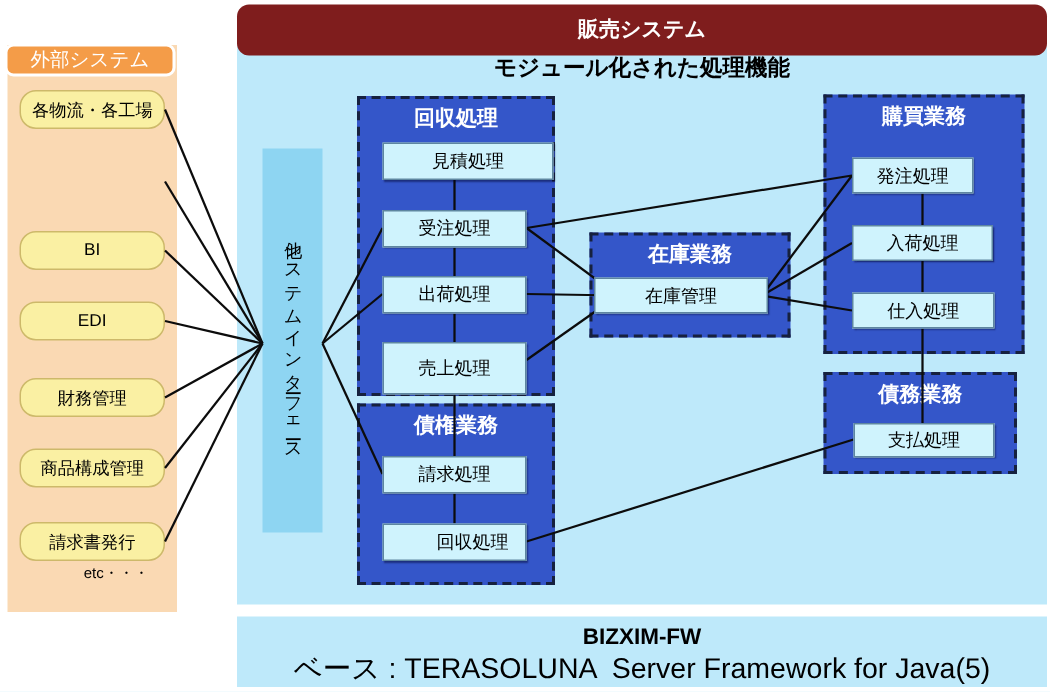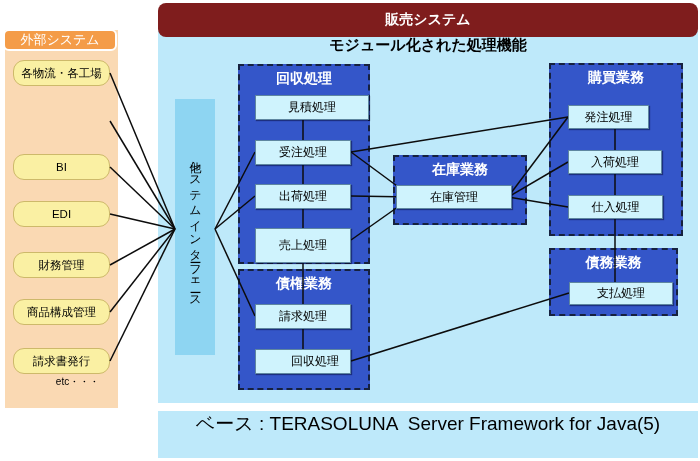--- a/index.html
+++ b/index.html
@@ -37,21 +37,21 @@
   .n-mitsumori{left:255px;top:95px;width:114px;height:25px;}
   .n-juchu{left:255px;top:140px;width:96px;height:25px;}
   .n-shukka{left:255px;top:184px;width:96px;height:25px;}
   .n-uriage{left:255px;top:228px;width:96px;height:35px;}
   .n-seikyu{left:255px;top:304px;width:96px;height:25px;}
   .n-kaishu{left:255px;top:349px;width:96px;height:25px;padding-left:24px;}
   .n-zaiko{left:396px;top:185px;width:116px;height:24px;}
   .n-hatchu{left:568px;top:105px;width:81px;height:24px;}
   .n-nyuka{left:568px;top:150px;width:94px;height:24px;}
   .n-shiire{left:568px;top:195px;width:95px;height:24px;}
-  .n-shiharai{left:569px;top:282px;width:104px;height:23px;}
+  .n-shiharai{left:569px;top:282px;width:94px;height:23px;}
 
   .footer{left:158px;top:411px;width:540px;height:47px;background:#bee9fa;text-align:center;}
   .footer-title{margin-top:5px;font-size:15px;font-weight:bold;}
   .footer-sub{font-size:19px;white-space:pre;}
 
   svg.lines{position:absolute;left:0;top:0;width:700px;height:461px;z-index:2;pointer-events:none;}
   svg.lines line{stroke:#0c0c0c;stroke-width:1.5;}
 </style>
 </head>
 <body>
@@ -171,16 +171,17 @@
       <span>入荷処理</span>
     </div>
   <div class="abs flexc node n-shiire">
       <span>仕入処理</span>
     </div>
   <div class="abs flexc node n-shiharai">
       <span>支払処理</span>
     </div>
 
   <div class="abs footer">
+    <div class="footer-title">BIZXIM-FW</div>
     <div class="footer-sub">ベース : TERASOLUNA  Server Framework for Java(5)</div>
   </div>
 
 </div>
 
 </body></html>

